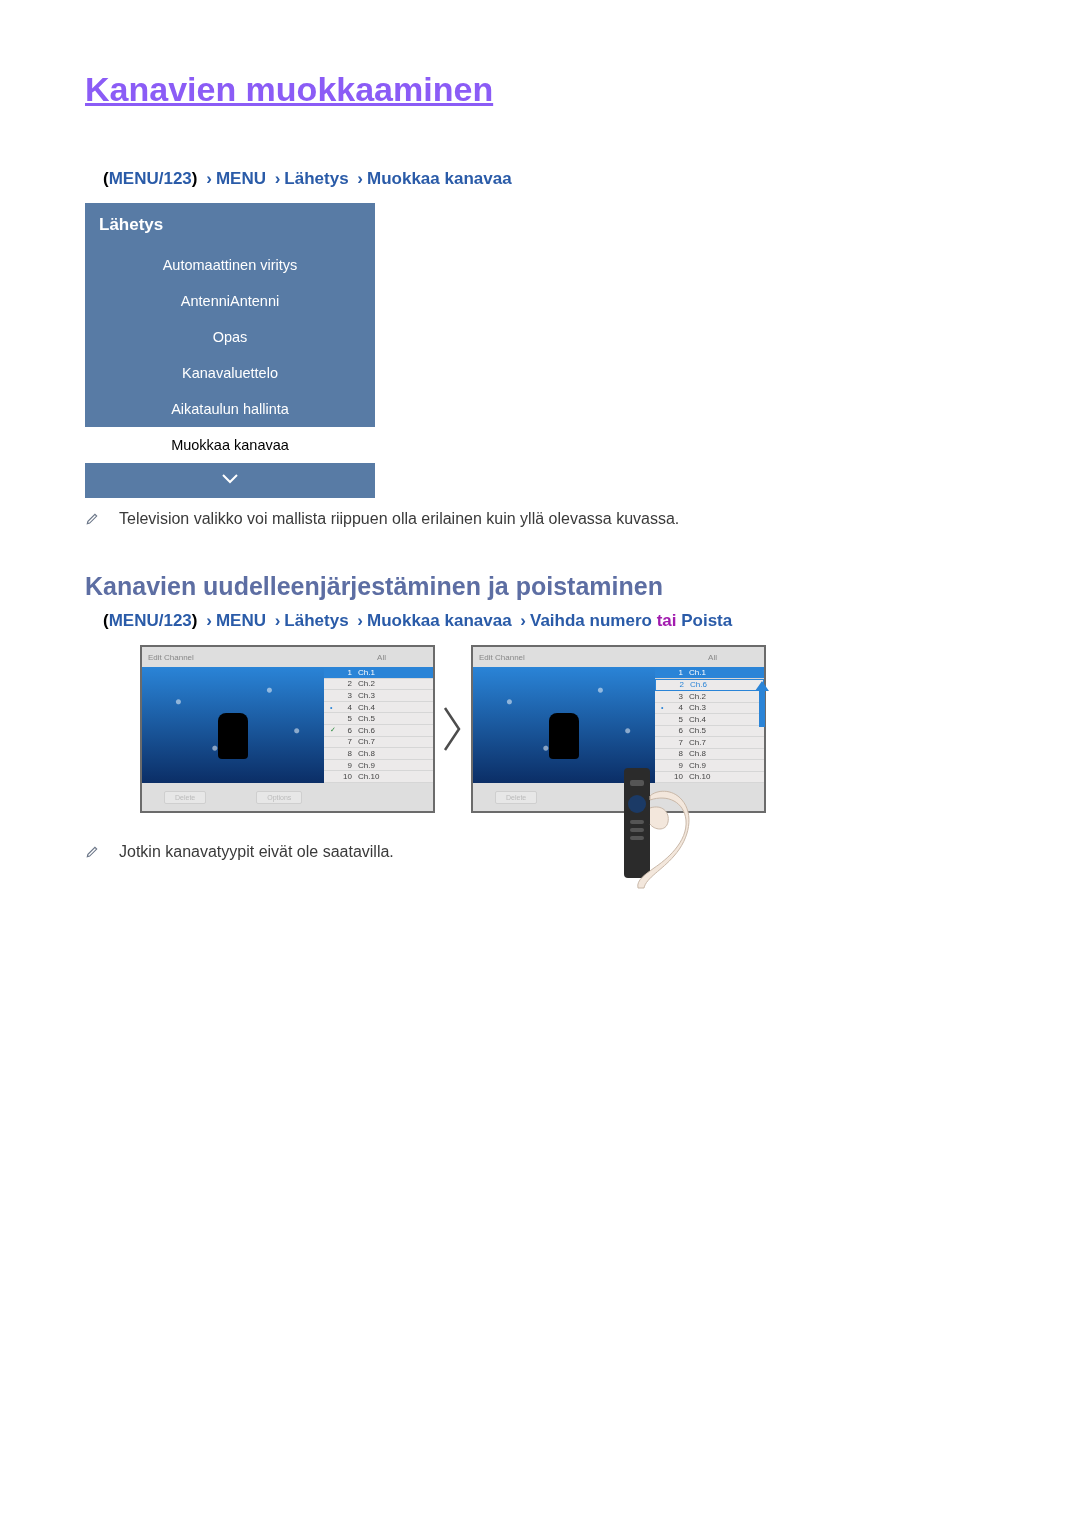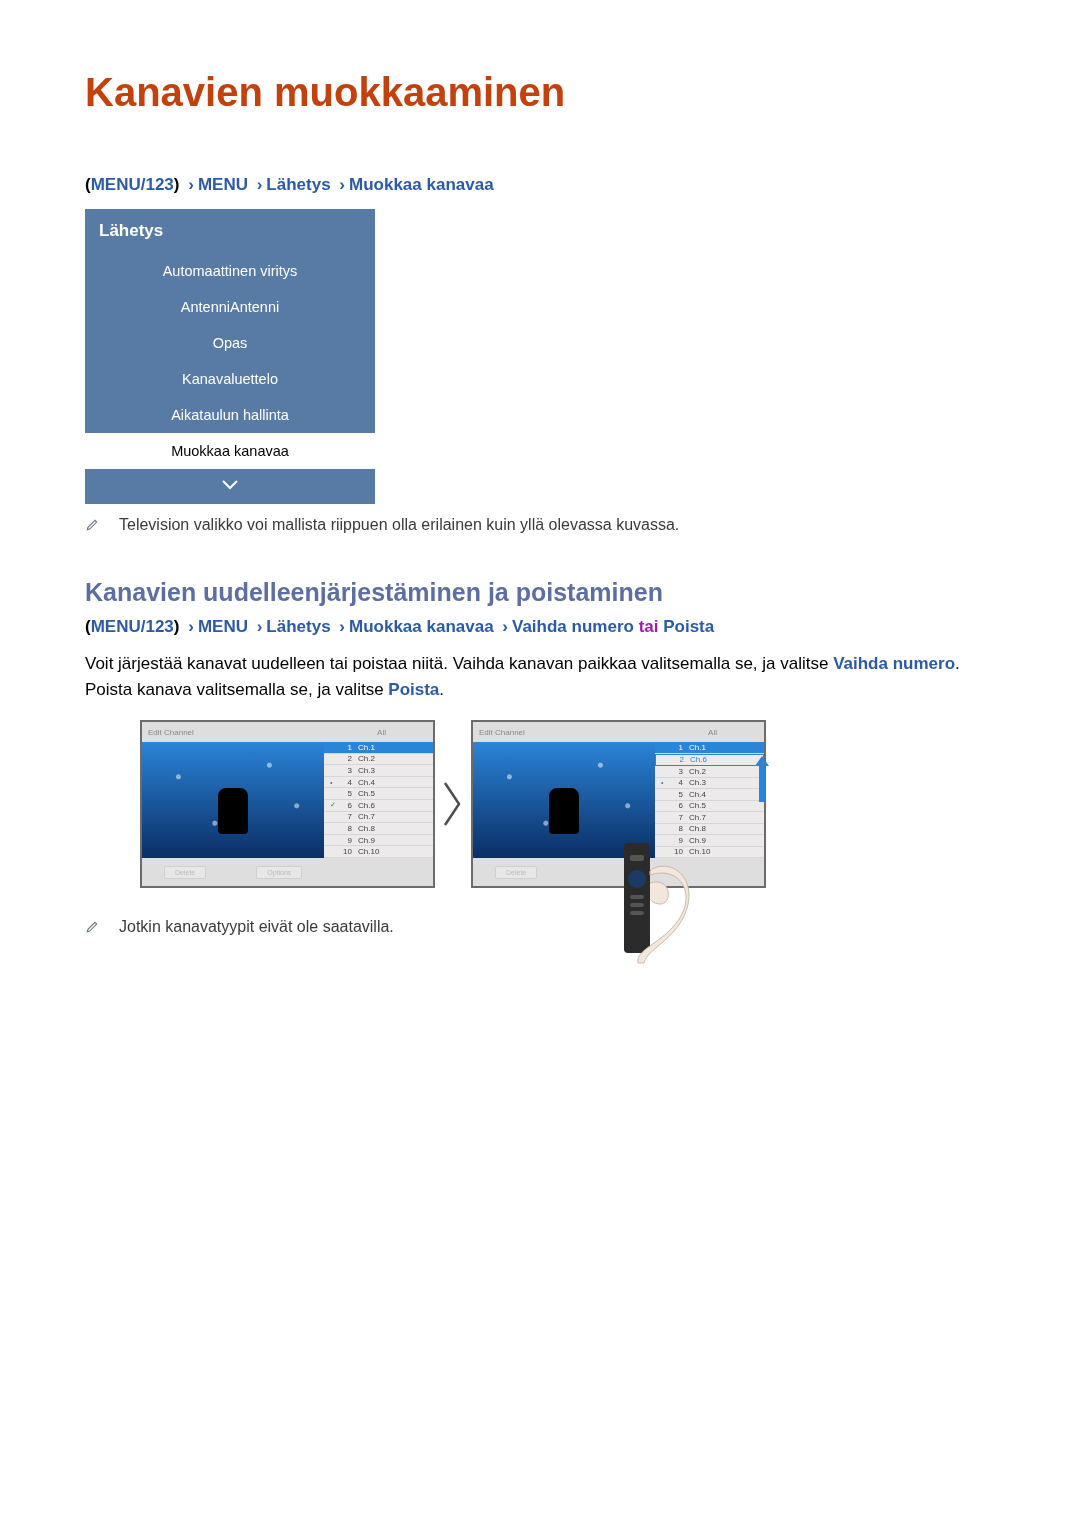--- a/index.html
+++ b/index.html
@@ -1,19 +1,19 @@
 <!DOCTYPE html>
 <html><head>
 <meta charset="utf-8">
 <style>
   html,body{margin:0;padding:0;background:#fff;font-family:"Segoe UI",Arial,sans-serif;color:#000;}
   .page{width:1080px;min-height:1527px;box-sizing:border-box;padding:70px 85px 60px 85px;}
-  h1{font-size:40px;font-weight:700;color:#c2410c;margin:0 0 60px 0;}
+  h1{font-size:34px;font-weight:700;color:#8b5cf6;margin:0 0 60px 0;text-decoration:underline;}
   h2{font-size:25px;font-weight:700;color:#5d6ea3;margin:0 0 10px 0;}
-  .path{font-size:17px;font-weight:600;margin:0 0 14px 0;}
+  .path{font-size:17px;font-weight:600;margin:0 0 14px 18px;}
   .path .p{color:#2a5ba8;}
   .path .sep{display:inline-block;margin:0 4px;color:#2a5ba8;font-weight:700;}
   .path .paren{color:#000;font-weight:600;}
   .path .plain{color:#a21caf;font-weight:700;}
 
   .menu-panel{width:290px;margin:10px 0 12px 0;background:#587ba5;color:#fff;font-size:14.5px;}
   .menu-title{padding:12px 14px 12px 14px;font-size:17px;font-weight:600;}
   .menu-row{display:flex;justify-content:center;padding:10px 14px;}
   .menu-row.selected{background:#fff;color:#000;}
   .menu-more{text-align:center;padding:6px 0 8px 0;font-size:18px;letter-spacing:-2px;}
@@ -118,23 +118,20 @@
   <h2>Kanavien uudelleenjärjestäminen ja poistaminen</h2>
   <div class="path">
     <span class="paren">(</span><span class="p">MENU/123</span><span class="paren">)</span>
     <span class="sep">›</span><span class="p">MENU</span>
     <span class="sep">›</span><span class="p">Lähetys</span>
     <span class="sep">›</span><span class="p">Muokkaa kanavaa</span>
     <span class="sep">›</span><span class="p">Vaihda numero</span>
     <span class="plain"> </span><span class="plain">tai</span><span class="plain"> </span>
     <span class="p">Poista</span>
   </div>
-  <p class="body-text">
-    <span>Voit järjestää kanavat uudelleen tai poistaa niitä. Vaihda kanavan paikkaa valitsemalla se, ja valitse </span><span class="kw">Vaihda numero</span><span>. Poista kanava valitsemalla se, ja valitse </span><span class="kw">Poista</span><span>.</span>
-  </p>
 
   <div class="screens">
     <div class="shot">
       <div class="top">
           <div class="ttl">Edit Channel</div>
           <div class="tab">All</div>
         </div>
       <div class="mid">
           <div class="pic"></div>
           <div class="list" id="left-list">

